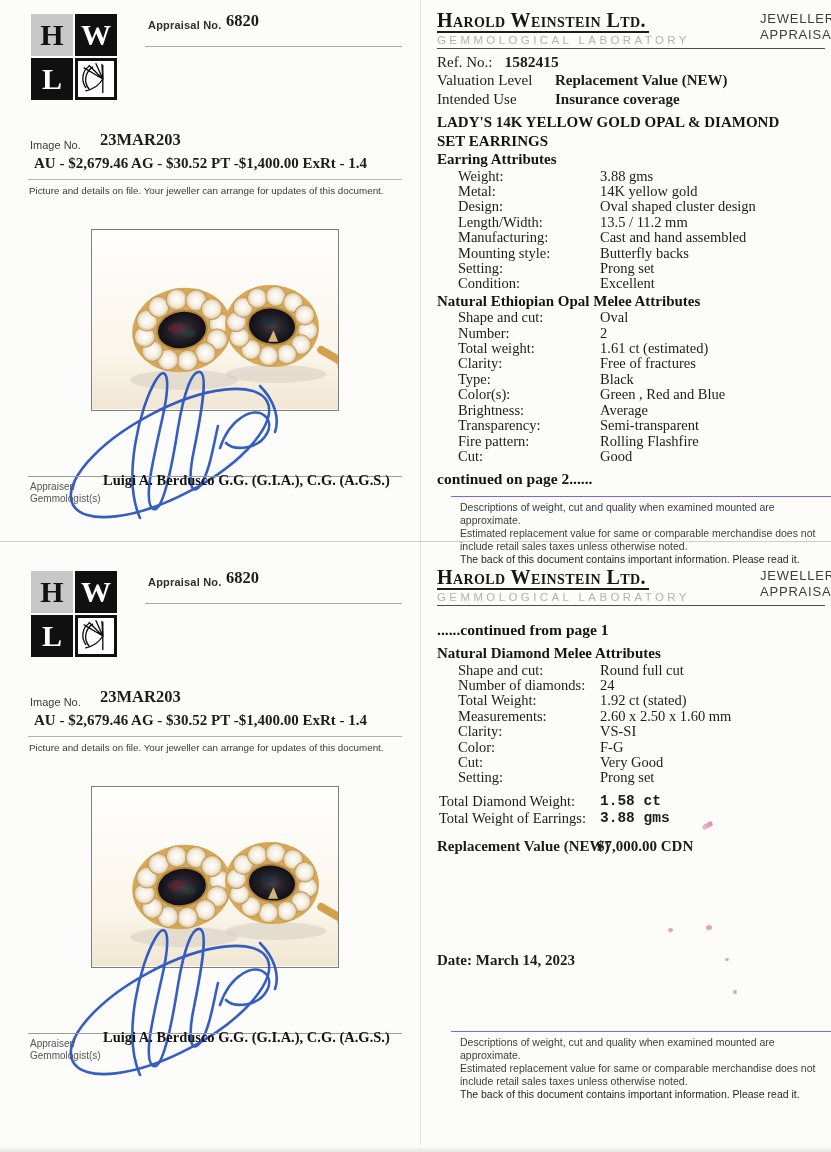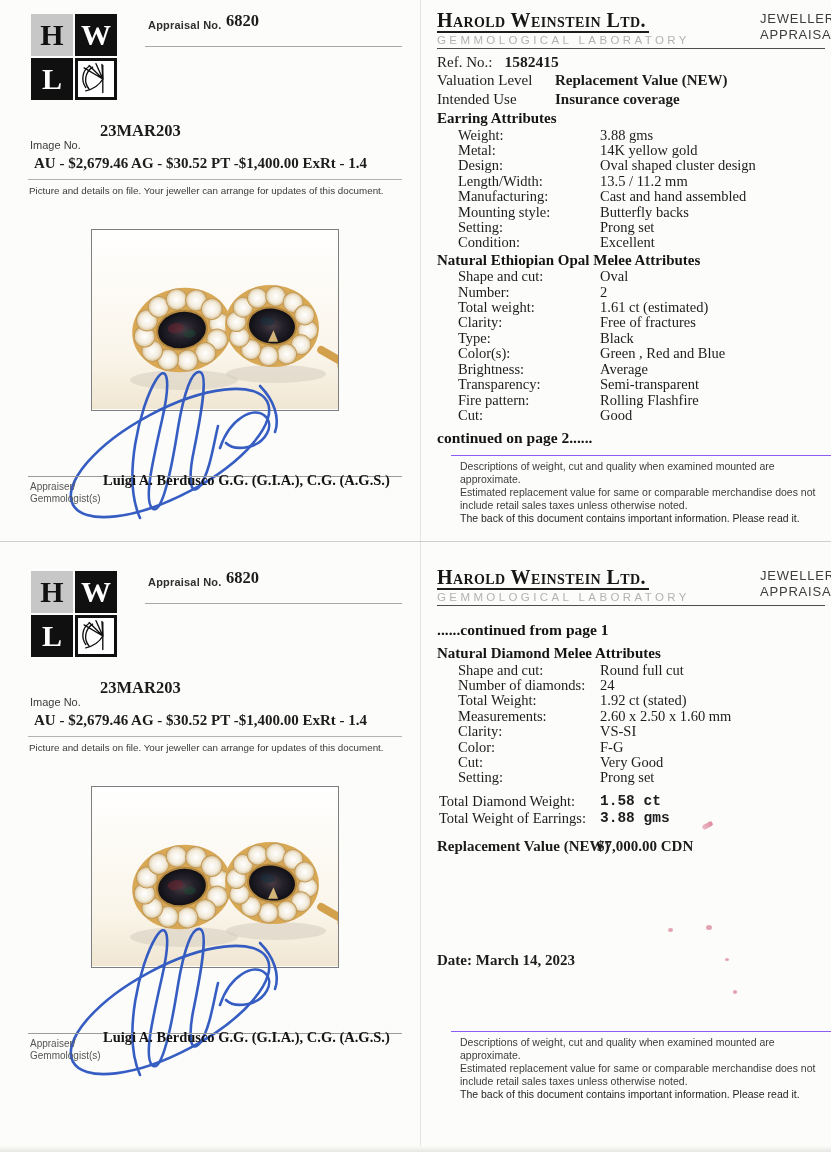--- a/index.html
+++ b/index.html
@@ -25,21 +25,21 @@
   .sq-h{background:#c7c7c7;color:#101010;}
   .sq-w,.sq-l{background:#101010;color:#ffffff;}
   .sq-d{background:#ffffff;border:3px solid #101010;padding:1px;}
   .sq-d svg{width:100%;height:100%;display:block;}
 
   .appraisal-label{position:absolute;left:148px;top:19px;
     font:600 11px/12px "Liberation Sans",sans-serif;color:#2e2e2e;letter-spacing:.2px;}
   .appraisal-value{position:absolute;left:226px;top:12px;font:700 16.5px/18px "Liberation Serif",serif;}
   .stub-rule1{position:absolute;left:145px;top:46px;width:257px;border-top:1px solid #a8a8a8;}
   .image-label{position:absolute;left:30px;top:139px;font:11px/12px "Liberation Sans",sans-serif;color:#3a3a3a;}
-  .image-value{position:absolute;left:100px;top:122px;font:700 16.5px/18px "Liberation Serif",serif;}
+  .image-value{position:absolute;left:100px;top:131px;font:700 16.5px/18px "Liberation Serif",serif;}
   .metal-line{position:absolute;left:34px;top:155px;font:700 15px/17px "Liberation Serif",serif;white-space:nowrap;}
   .stub-rule2{position:absolute;left:28px;top:179px;width:374px;border-top:1px solid #b3b3b3;}
   .picture-note{position:absolute;left:29px;top:185px;font:9.8px/11px "Liberation Sans",sans-serif;color:#3a3a3a;white-space:nowrap;}
 
   .photo{position:absolute;left:91px;top:229px;width:246px;height:180px;
     border:1px solid #7e7e7e;background:#fff;}
   .photo svg{display:block;width:100%;height:100%;}
 
   .signature{position:absolute;left:52px;top:358px;width:255px;height:178px;pointer-events:none;}
   .signature svg{width:100%;height:100%;display:block;}
@@ -223,20 +223,21 @@
     <div class="ref-row">
       <span>Ref. No.:</span><b>1582415</b>
     </div>
     <div class="meta-row">
       <span class="meta-label">Valuation Level</span><b>Replacement Value (NEW)</b>
     </div>
     <div class="meta-row">
       <span class="meta-label">Intended Use</span><b>Insurance coverage</b>
     </div>
 
+    <div class="item-title">LADY'S 14K YELLOW GOLD OPAL &amp; DIAMOND SET EARRINGS</div>
 
     <div class="sec-heading">Earring Attributes</div>
     <div>
         <div class="attr-row"><span class="attr-label">Weight:</span><span class="attr-value">3.88 gms</span></div>
         <div class="attr-row"><span class="attr-label">Metal:</span><span class="attr-value">14K yellow gold</span></div>
         <div class="attr-row"><span class="attr-label">Design:</span><span class="attr-value">Oval shaped cluster design</span></div>
         <div class="attr-row"><span class="attr-label">Length/Width:</span><span class="attr-value">13.5 / 11.2 mm</span></div>
         <div class="attr-row"><span class="attr-label">Manufacturing:</span><span class="attr-value">Cast and hand assembled</span></div>
         <div class="attr-row"><span class="attr-label">Mounting style:</span><span class="attr-value">Butterfly backs</span></div>
         <div class="attr-row"><span class="attr-label">Setting:</span><span class="attr-value">Prong set</span></div>

